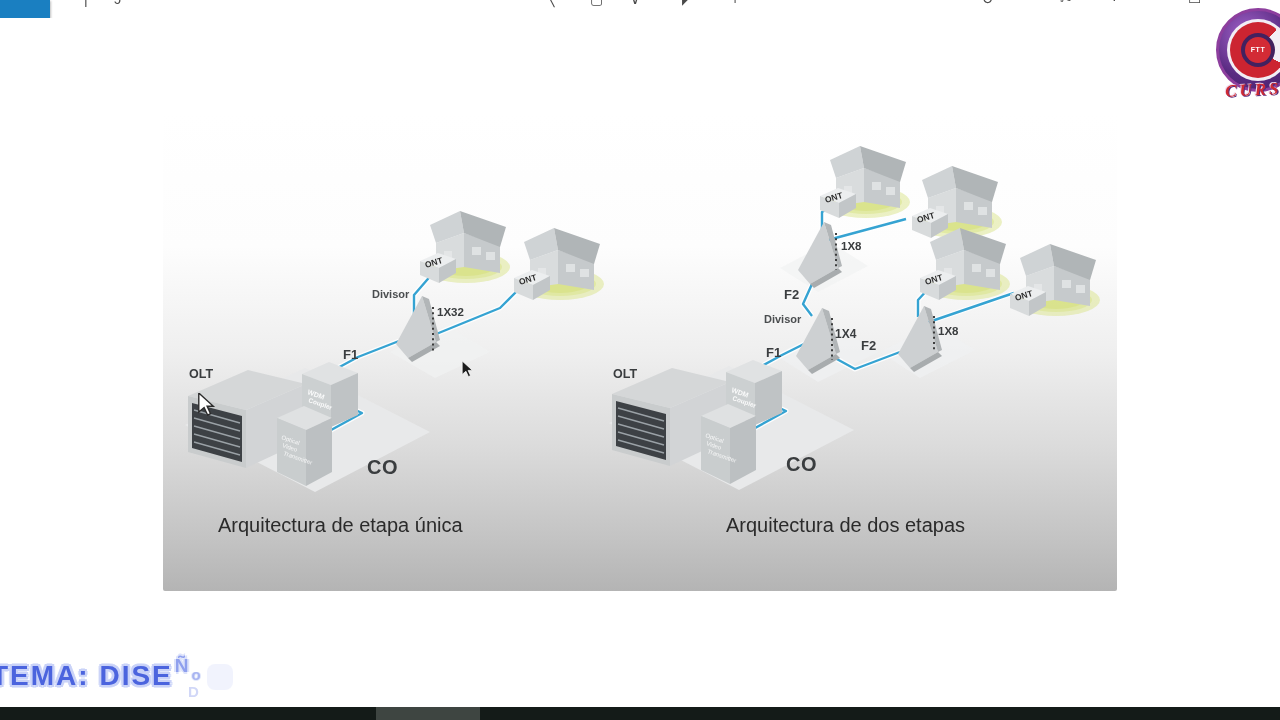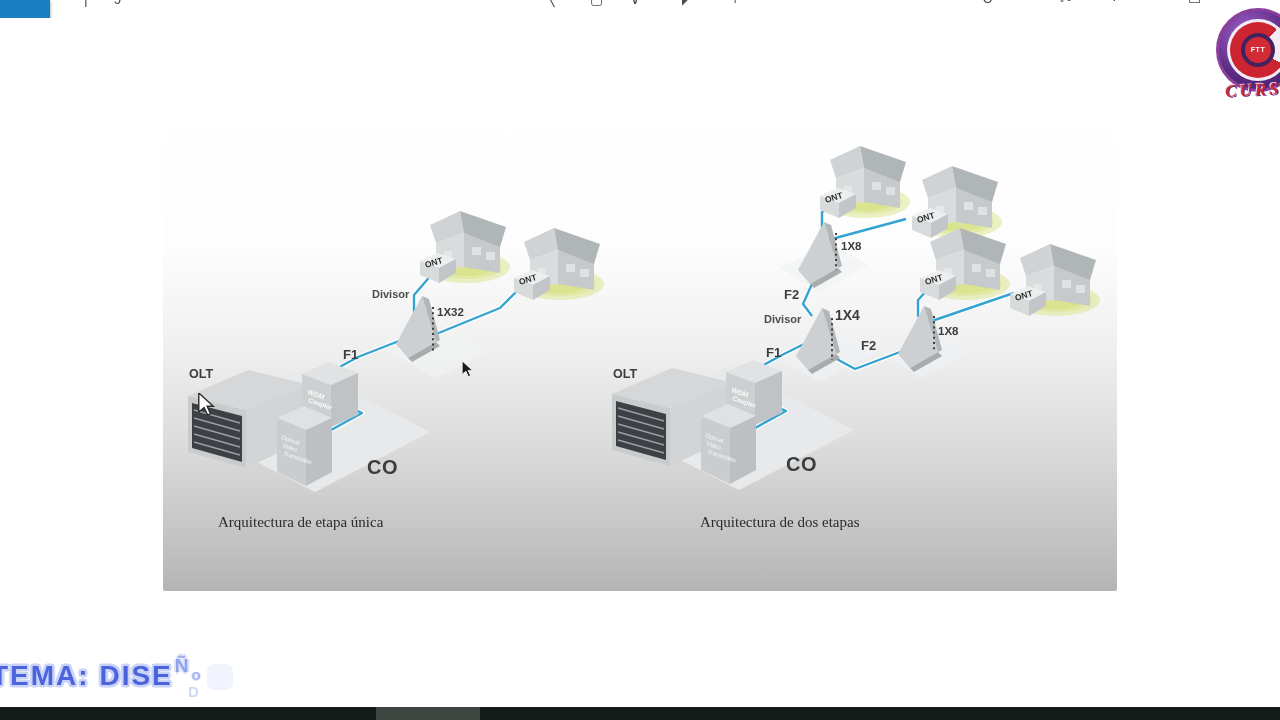--- a/index.html
+++ b/index.html
@@ -8,21 +8,21 @@
   .topbar{position:absolute;left:0;top:0;width:1280px;height:18px;background:#fff;overflow:hidden;z-index:30;}
   .accent{position:absolute;left:0;top:0;width:50px;height:18px;background:#1a7fc1;box-shadow:1px 1px 2px rgba(0,0,0,.25);}
   .tbicon{position:absolute;top:-8px;font-size:14px;color:#4a4a4a;line-height:14px;}
   
   .panel{position:absolute;left:163px;top:112px;width:954px;height:479px;border-radius:2px;
          background:linear-gradient(180deg,#ffffff 0%,#fdfdfd 28%,#efefef 50%,#dbdbdb 70%,#c2c2c2 90%,#b4b4b4 100%);}
   .diagram-svg{position:absolute;left:0;top:0;width:1280px;height:720px;pointer-events:none;z-index:5;}
   
   .lbl{position:absolute;color:#3a3d3f;font-weight:700;z-index:10;white-space:nowrap;text-align:center;}
   .lbl.plain{font-weight:700;color:#4a4d4f;}
-  .caption{position:absolute;font-size:15px;color:#2b2b2b;z-index:10;white-space:nowrap;font-family:Liberation Serif, serif;}
+  .caption{position:absolute;font-size:20px;color:#2b2b2b;z-index:10;white-space:nowrap;}
   
   .logo{position:absolute;left:1216px;top:8px;width:92px;height:100px;z-index:40;}
   .logo-ring{position:absolute;left:0;top:0;width:84px;height:84px;border-radius:50%;
              background:radial-gradient(circle at 35% 30%,#a263cb,#5a2b82 55%,#441f68);border:3px solid #8d3f9e;box-sizing:border-box;}
   .logo-white{position:absolute;left:11px;top:11px;width:62px;height:62px;border-radius:50%;background:#f2edf5;}
   .logo-c{position:absolute;left:14px;top:14px;width:56px;height:56px;border-radius:50%;
           background:conic-gradient(from 120deg,#cc2431 0 282deg,rgba(0,0,0,0) 282deg);}
   .logo-core{position:absolute;left:25px;top:25px;width:34px;height:34px;border-radius:50%;background:#42215f;}
   .logo-badge{position:absolute;left:29px;top:29px;width:26px;height:26px;border-radius:50%;background:#d32b35;
               color:#fff;font-size:7px;font-weight:700;text-align:center;line-height:26px;letter-spacing:.5px;}
@@ -184,27 +184,27 @@
 <div class="lbl" style="left:189px;top:367px;font-size:12.5px">OLT</div>
 <div class="lbl plain" style="left:372px;top:288px;font-size:11px">Divisor</div>
 <div class="lbl" style="left:437px;top:306px;font-size:11.5px">1X32</div>
 <div class="lbl" style="left:343px;top:347px;font-size:13px">F1</div>
 <div class="lbl" style="left:367px;top:456px;font-size:20px;letter-spacing:.5px">CO</div>
 <div class="caption" style="left:218px;top:514px">Arquitectura de etapa única</div>
 
 <div class="lbl" style="left:613px;top:367px;font-size:12.5px">OLT</div>
 <div class="lbl plain" style="left:764px;top:313px;font-size:11px">Divisor</div>
 <div class="lbl" style="left:784px;top:287px;font-size:13px">F2</div>
-<div class="lbl" style="left:835px;top:307px;font-size:14px">1X4</div>
+<div class="lbl" style="left:835px;top:327px;font-size:12px">1X4</div>
 <div class="lbl" style="left:861px;top:338px;font-size:13px">F2</div>
 <div class="lbl" style="left:766px;top:345px;font-size:13px">F1</div>
 <div class="lbl" style="left:841px;top:240px;font-size:11.5px">1X8</div>
 <div class="lbl" style="left:938px;top:325px;font-size:11.5px">1X8</div>
 <div class="lbl" style="left:786px;top:453px;font-size:20px;letter-spacing:.5px">CO</div>
-<div class="caption" style="left:700px;top:514px">Arquitectura de dos etapas</div>
+<div class="caption" style="left:726px;top:514px">Arquitectura de dos etapas</div>
 
 <svg class="cursor-svg" style="left:197px;top:393px" width="20" height="24" viewBox="0 0 13 19">
   <polygon points="0,0 0,15 4.2,11.5 7,17.5 9.3,16.3 6.6,10.5 11.5,10.5" fill="#ffffff" stroke="#2b2b2b" stroke-width="1.1"></polygon>
 </svg>
 <svg class="cursor-svg" style="left:461px;top:361px" width="14" height="17" viewBox="0 0 13 19">
   <polygon points="0,0 0,15 4.2,11.5 7,17.5 9.3,16.3 6.6,10.5 11.5,10.5" fill="#1c1c1c" stroke="#ffffff" stroke-width="0.8"></polygon>
 </svg>
 
 <div class="logo">
   <div class="logo-ring"></div>

